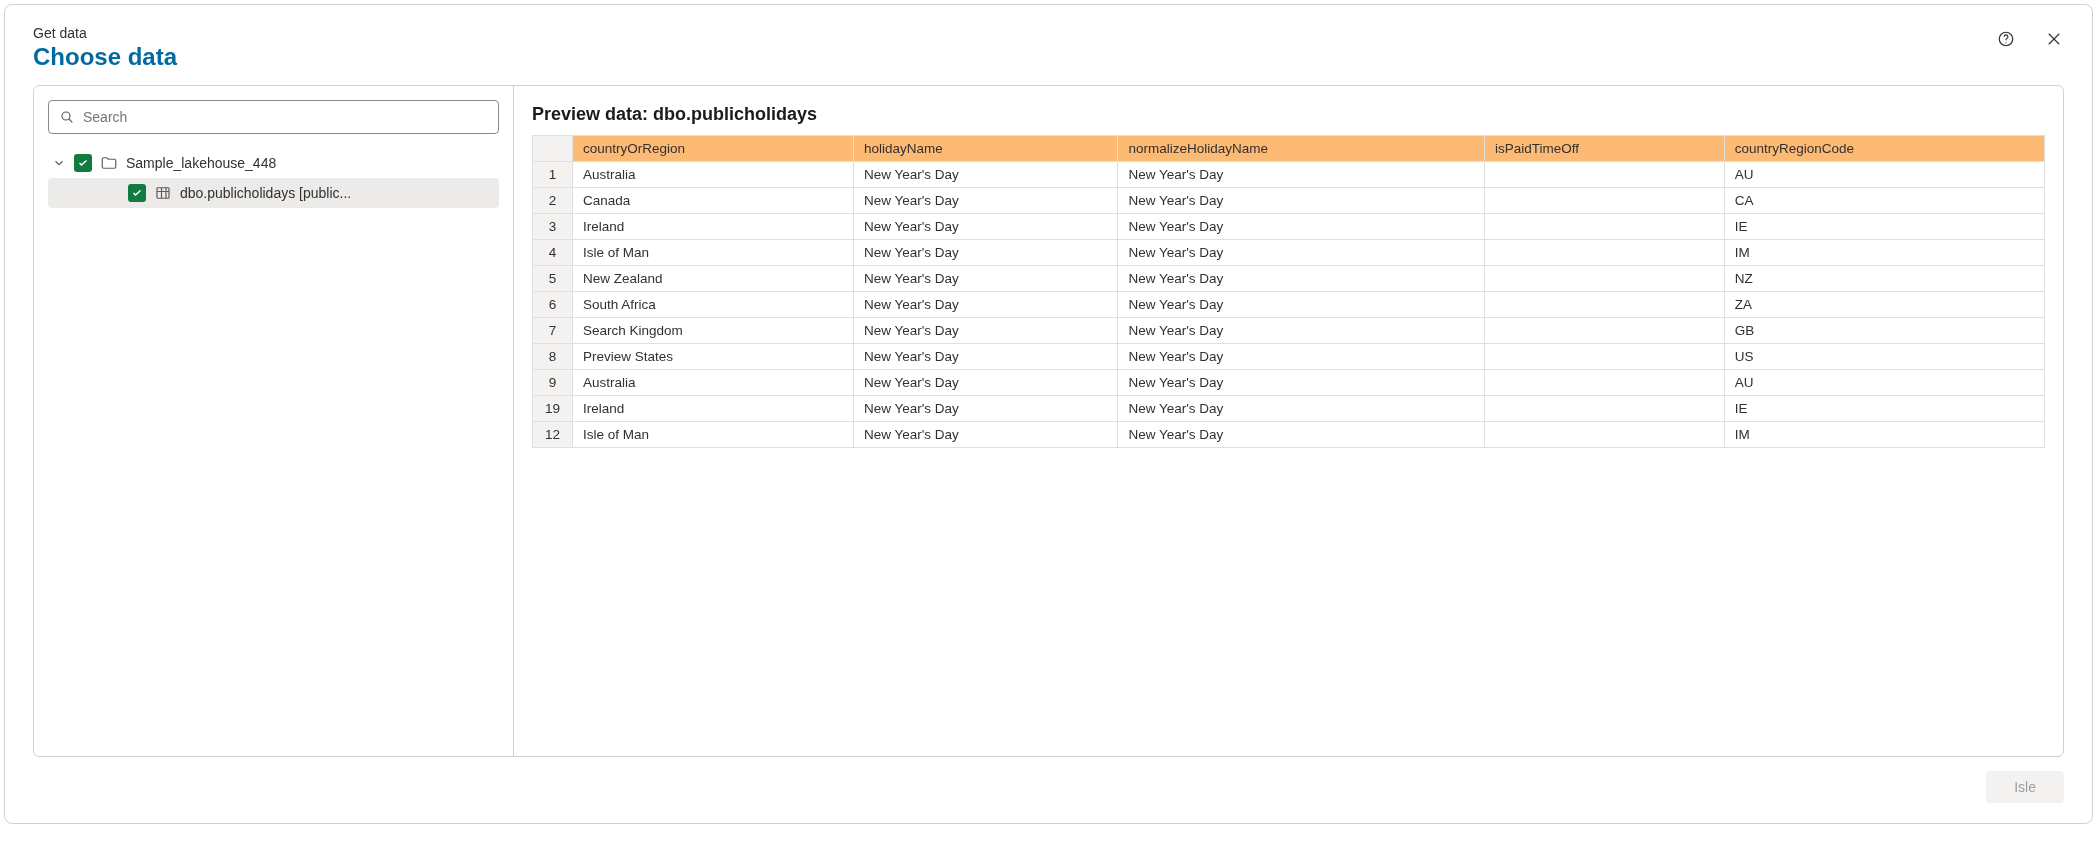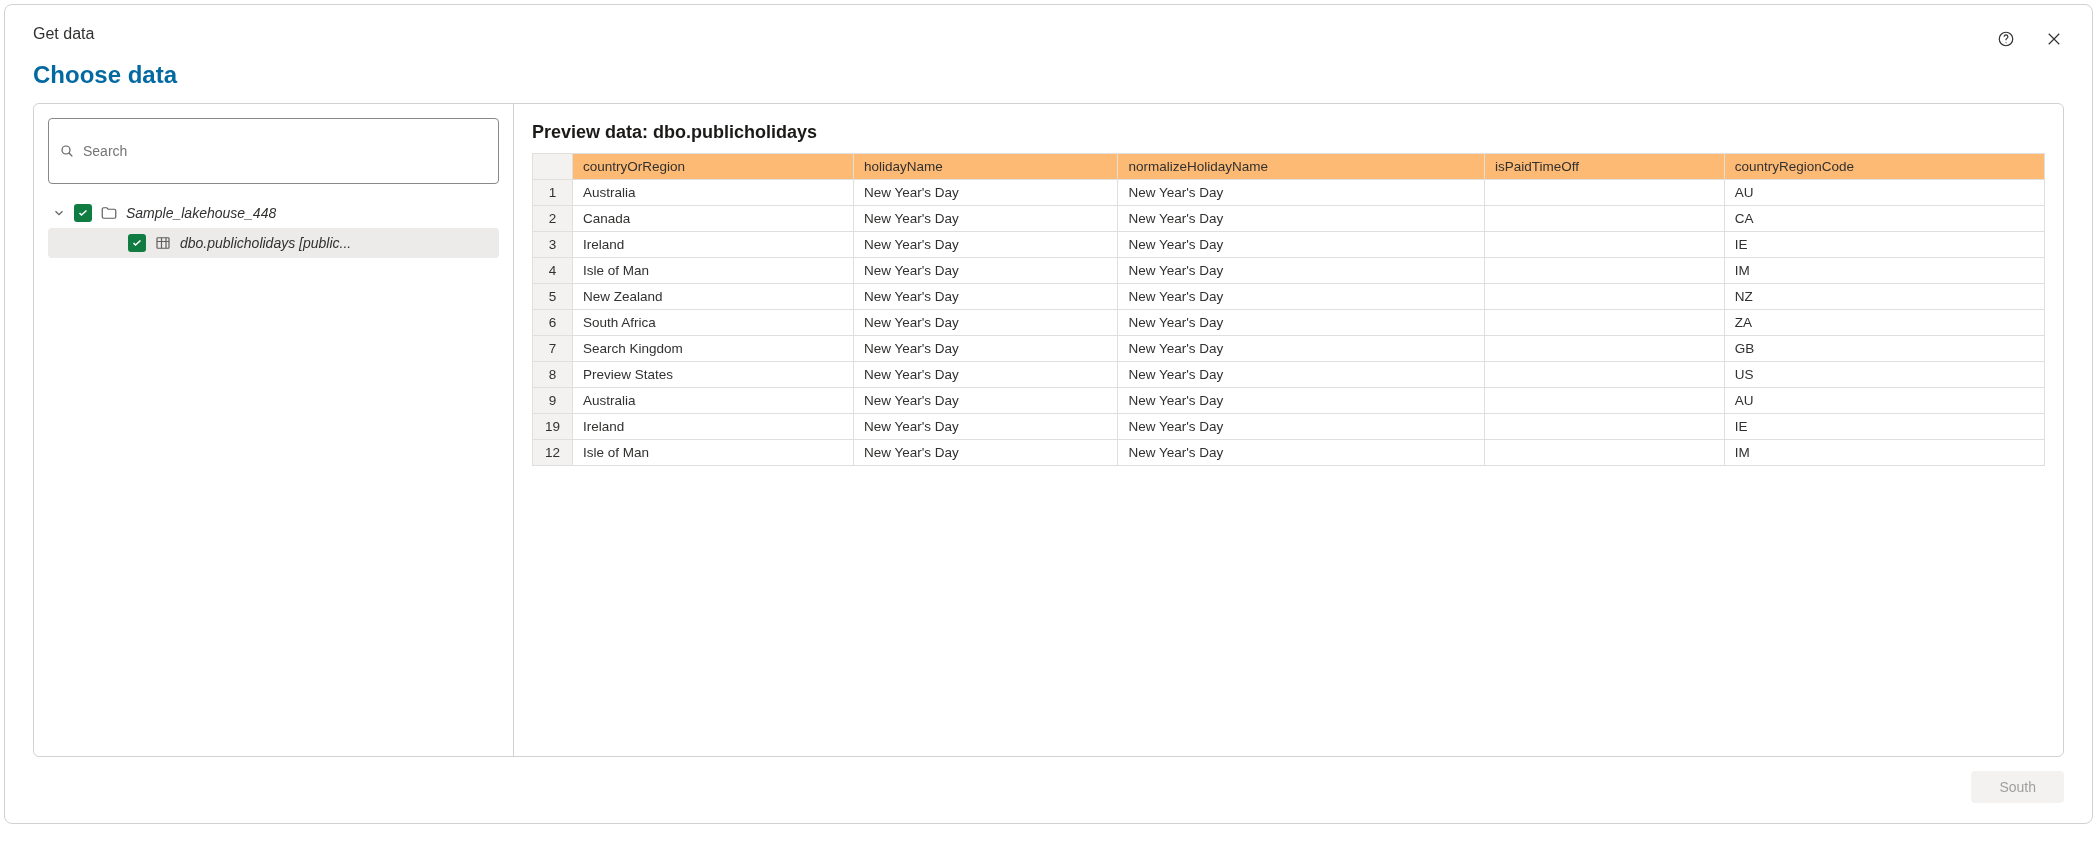--- a/index.html
+++ b/index.html
@@ -25,23 +25,23 @@
     }
     .header-row {
       display: flex;
       justify-content: space-between;
       align-items: flex-start;
     }
     .header-left {
       flex: 1;
     }
     .breadcrumb {
-      font-size: 16px;
-      color: #323130;
-      margin-bottom: 18px;
+      font-size: 14px;
+      color: #323130;
+      margin-bottom: 2px;
     }
     .page-title {
       font-size: 24px;
       font-weight: 600;
       color: #0369a1;
       margin-bottom: 14px;
     }
     .header-icons {
       display: flex;
       gap: 28px;
@@ -71,21 +71,21 @@
     .left-panel {
       width: 480px;
       border-right: 1px solid #d1d1d1;
       padding: 14px;
     }
     .search-box {
       display: flex;
       align-items: center;
       border: 1px solid #8a8886;
       border-radius: 4px;
-      padding: 24px 10px;
+      padding: 8px 10px;
       margin-bottom: 10px;
     }
     .search-box svg {
       width: 16px;
       height: 16px;
       color: #605e5c;
       margin-right: 8px;
       flex-shrink: 0;
     }
     .search-input {
@@ -99,21 +99,20 @@
     .tree {
       padding-top: 4px;
     }
     .tree-row {
       display: flex;
       align-items: center;
       padding: 6px 4px;
       gap: 8px;
       border-radius: 4px;
       cursor: pointer;
-      font-style: italic;
     }
     .tree-row.selected {
       background: #edebe9;
     }
     .tree-row.child {
       padding-left: 80px;
     }
     .chevron {
       width: 14px;
       height: 14px;
@@ -368,15 +367,15 @@
               <td>New Year's Day</td>
               <td></td>
               <td>IM</td>
             </tr>
           </tbody>
       </table>
     </div>
   </div>
 
   <div class="footer">
-    <button class="load-btn">South</button>
+    <button class="load-btn">Isle</button>
   </div>
 </div>
 
 </body></html>

